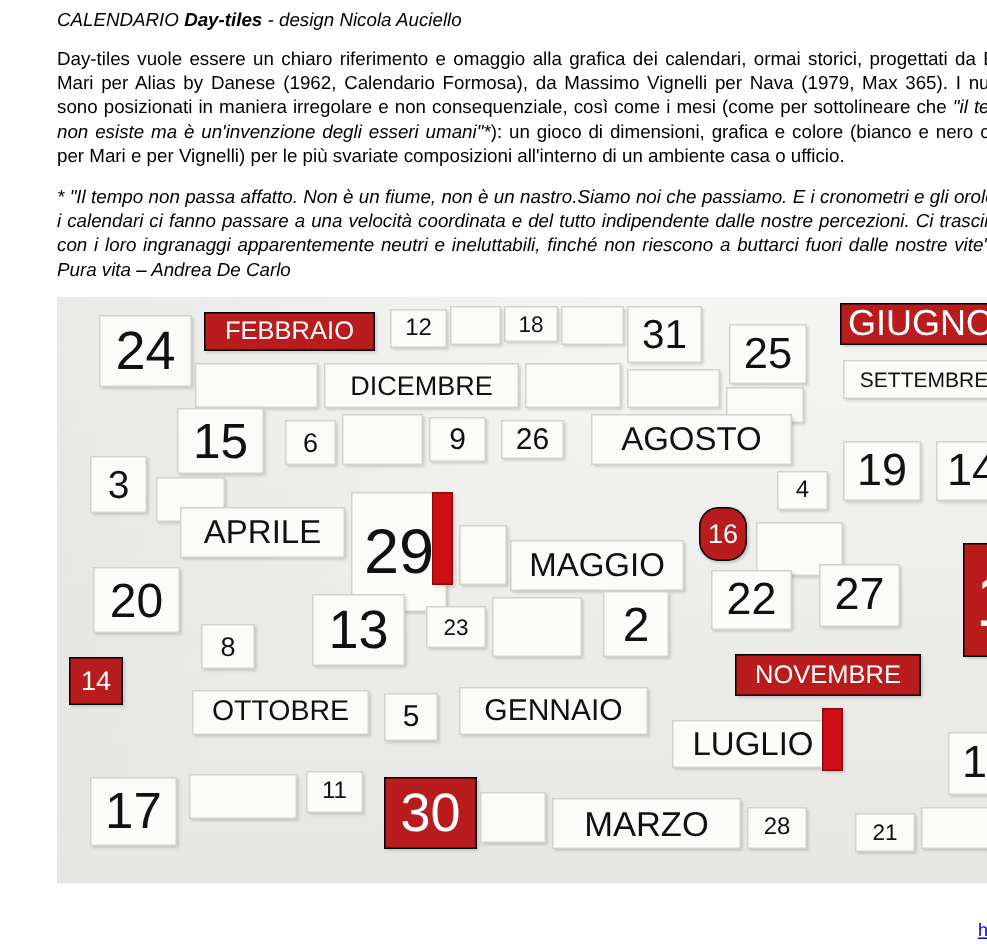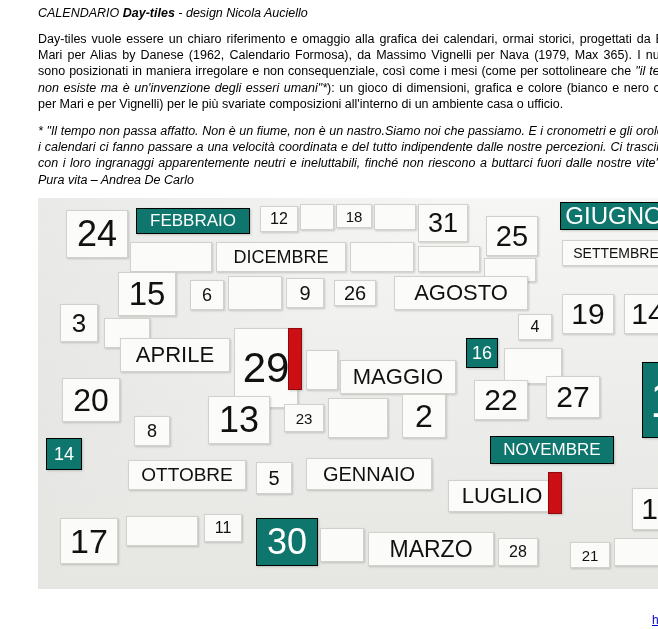--- a/index.html
+++ b/index.html
@@ -73,21 +73,21 @@
     box-sizing: border-box;
     display: flex;
     align-items: center;
     justify-content: center;
     font-family: "Liberation Sans", sans-serif;
     color: #111;
     overflow: hidden;
     white-space: nowrap;
   }
   .tile.dark {
-    background: #0f766e;
+    background: #b91c1c;
     color: #ffffff;
     border-color: #000000;
   }
   .tile.red {
     background: #cc0e15;
     border-color: #8d0a0f;
   }
   .tile.blank {
     color: transparent;
   }
@@ -140,21 +140,21 @@
       <div class="tile" style="left: 356px; top: 78px; width: 134px; height: 34px; font-size: 22px;">AGOSTO</div>
       <div class="tile" style="left: 22px; top: 106px; width: 38px; height: 38px; font-size: 26px;">3</div>
       <div class="tile" style="left: 524px; top: 96px; width: 52px; height: 40px; font-size: 30px;">19</div>
       <div class="tile" style="left: 586px; top: 96px; width: 48px; height: 40px; font-size: 30px;">14</div>
       <div class="tile" style="left: 480px; top: 116px; width: 34px; height: 26px; font-size: 16px;">4</div>
       <div class="tile blank" style="left: 190px; top: 78px; width: 54px; height: 34px; font-size: 12px;"></div>
       <div class="tile blank" style="left: 66px; top: 120px; width: 46px; height: 30px; font-size: 12px;"></div>
       <div class="tile" style="left: 82px; top: 140px; width: 110px; height: 34px; font-size: 22px;">APRILE</div>
       <div class="tile" style="left: 196px; top: 130px; width: 64px; height: 80px; font-size: 42px;">29</div>
       <div class="tile red" style="left: 250px; top: 130px; width: 14px; height: 62px; font-size: 12px;"></div>
-      <div class="tile dark" style="left: 428px; top: 140px; width: 32px; height: 30px; font-size: 18px;">16</div>
+      <div class="tile dark" style="left: 428px; top: 140px; width: 32px; height: 36px; font-size: 18px; border-radius: 13px;">16</div>
       <div class="tile" style="left: 302px; top: 162px; width: 116px; height: 34px; font-size: 22px;">MAGGIO</div>
       <div class="tile blank" style="left: 268px; top: 152px; width: 32px; height: 40px; font-size: 12px;"></div>
       <div class="tile blank" style="left: 466px; top: 150px; width: 58px; height: 36px; font-size: 12px;"></div>
       <div class="tile dark" style="left: 604px; top: 164px; width: 44px; height: 76px; font-size: 50px;">1</div>
       <div class="tile" style="left: 24px; top: 180px; width: 58px; height: 44px; font-size: 32px;">20</div>
       <div class="tile" style="left: 436px; top: 182px; width: 54px; height: 40px; font-size: 30px;">22</div>
       <div class="tile" style="left: 508px; top: 178px; width: 54px; height: 42px; font-size: 30px;">27</div>
       <div class="tile" style="left: 170px; top: 198px; width: 62px; height: 48px; font-size: 36px;">13</div>
       <div class="tile" style="left: 246px; top: 206px; width: 40px; height: 28px; font-size: 15px;">23</div>
       <div class="tile" style="left: 364px; top: 196px; width: 44px; height: 44px; font-size: 32px;">2</div>

